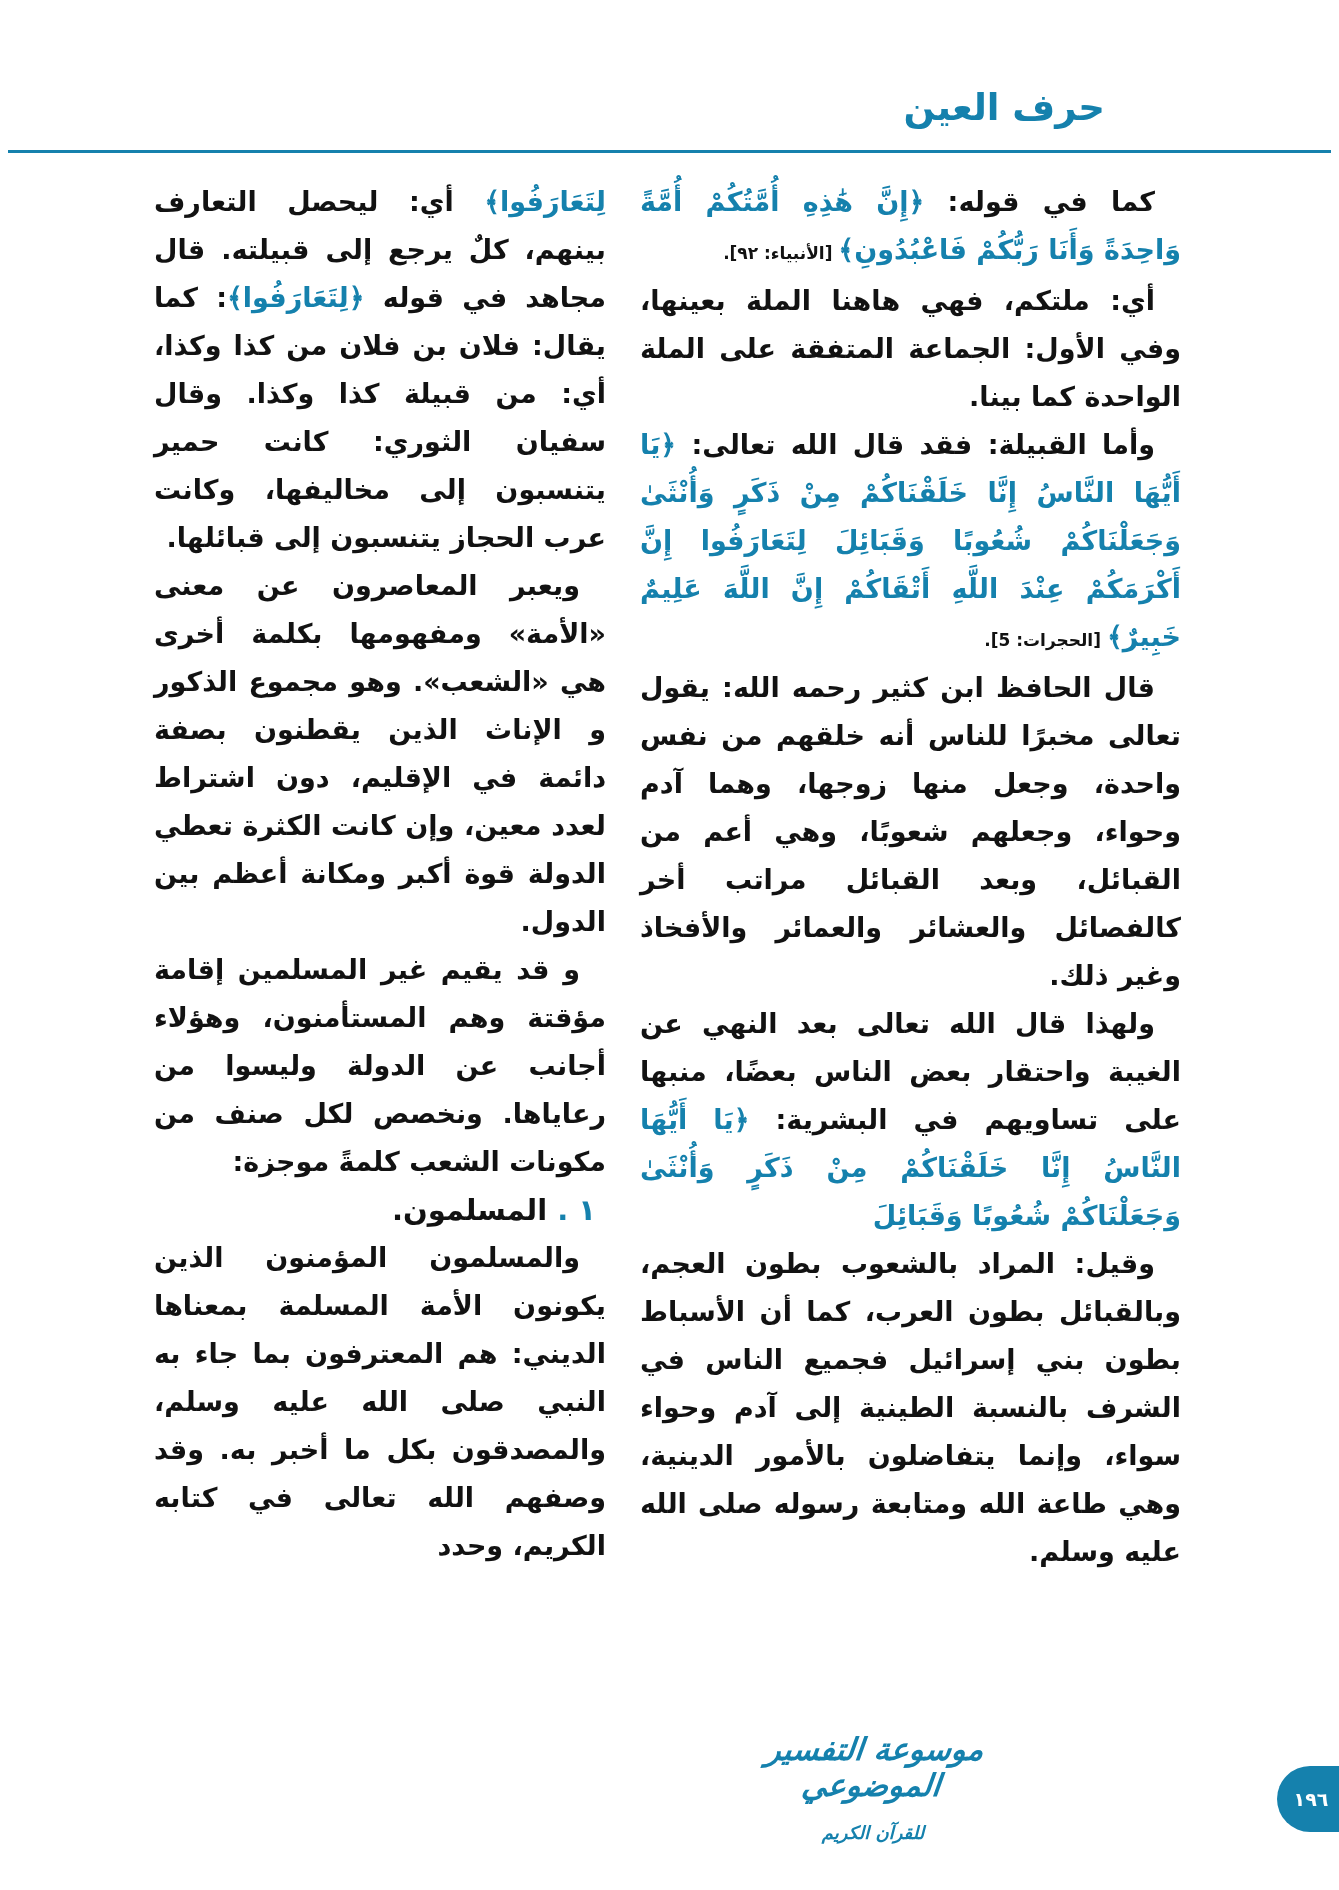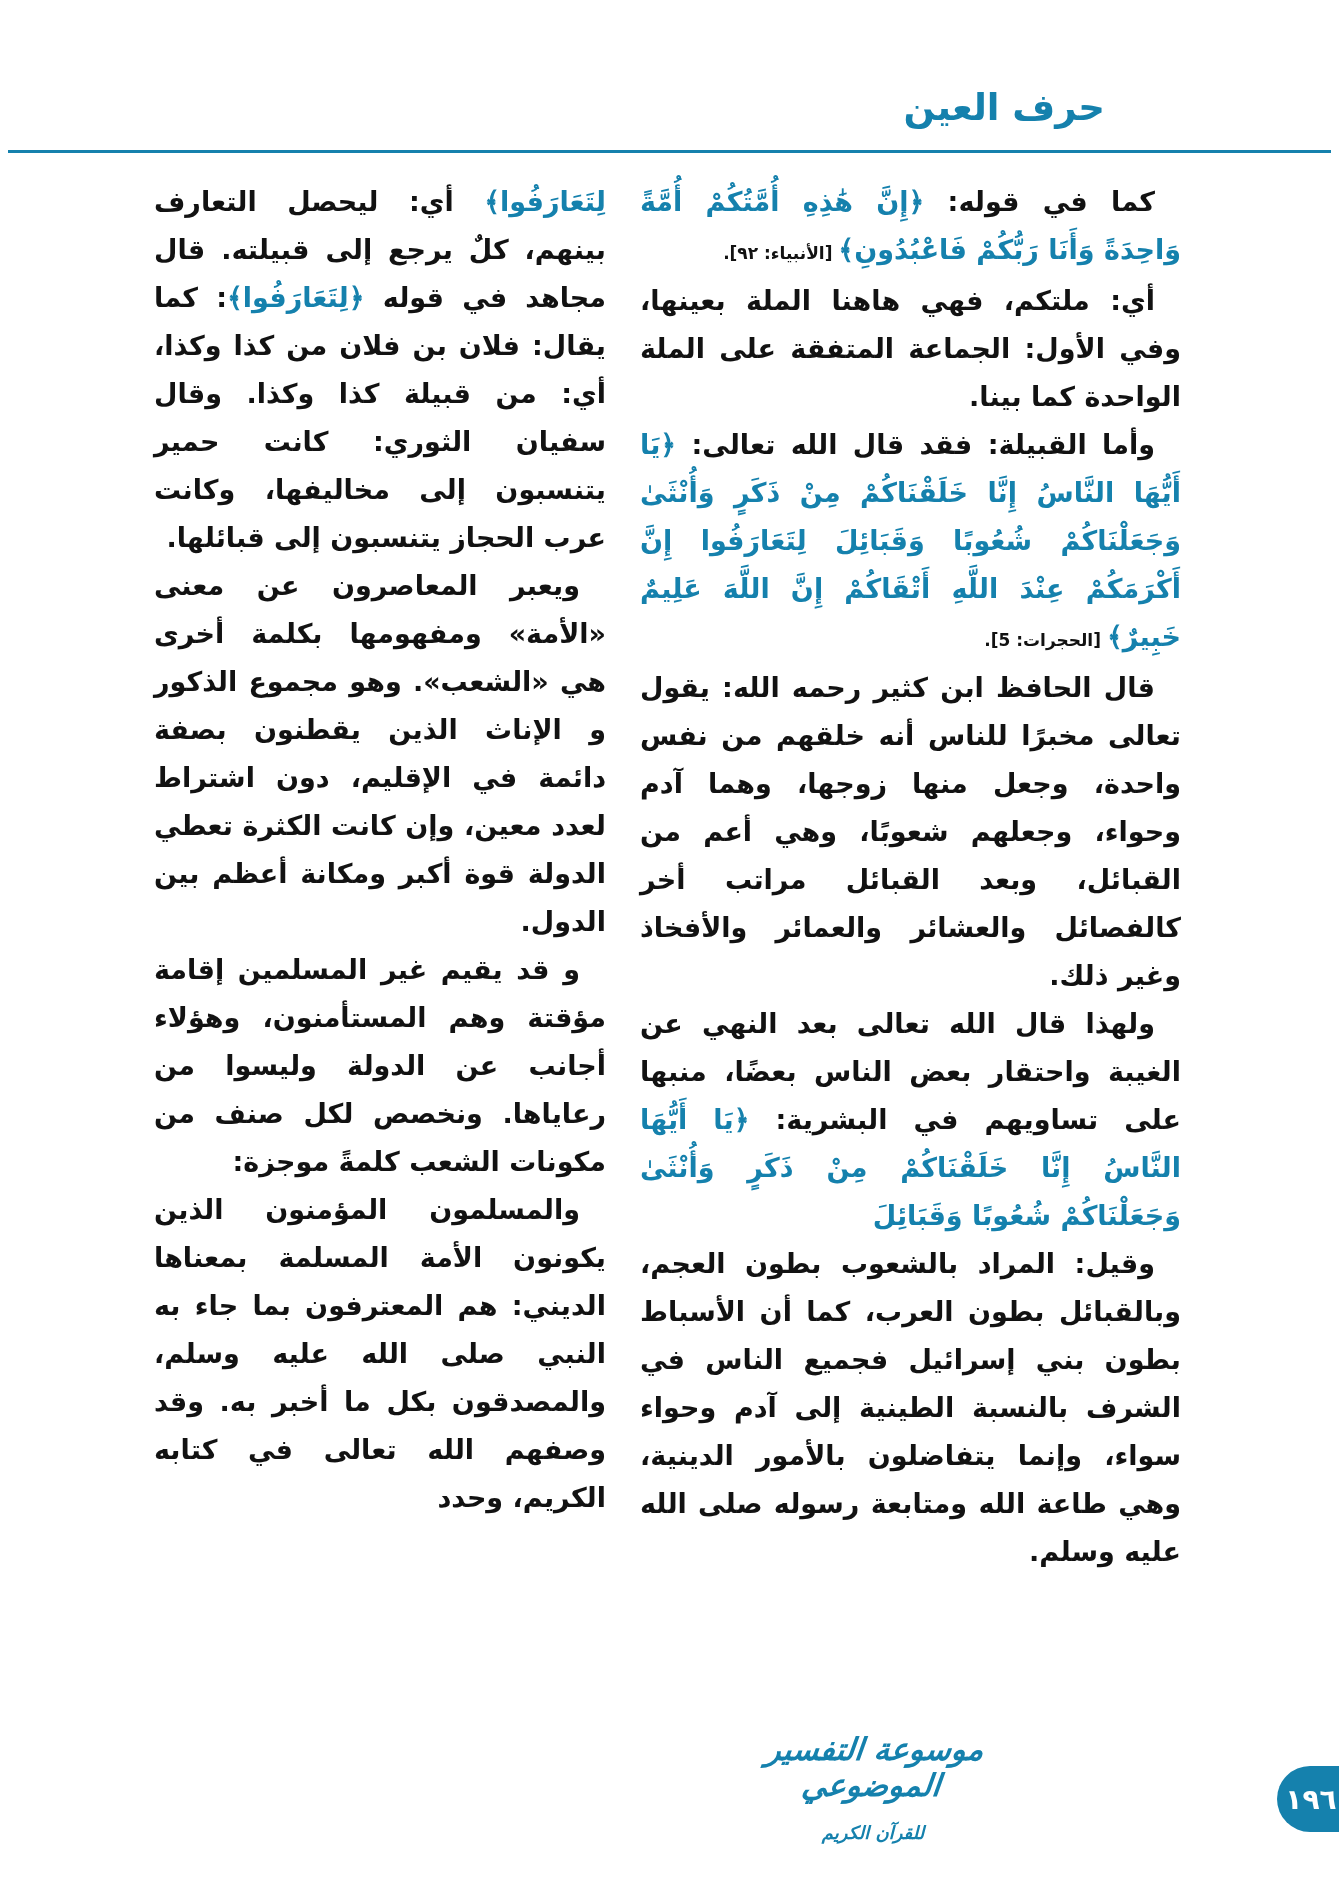--- a/index.html
+++ b/index.html
@@ -83,21 +83,21 @@
     right:0;
     bottom:58px;
     width:62px;
     height:66px;
     background:var(--accent,#1581ad);
     border-radius:33px 0 0 33px;
     display:flex;
     align-items:center;
     justify-content:center;
     color:#ffffff;
-    font-size:28px;
+    font-size:19px;
     font-weight:bold;
     padding-left:6px;
   }
 </style>
 </head>
 <body>
 
 <div class="header-title">حرف العين</div>
 <div class="header-rule"></div>
 
@@ -107,20 +107,21 @@
       <div class="para"><span class="seg-text">أي: ملتكم، فهي هاهنا الملة بعينها، وفي الأول: الجماعة المتفقة على الملة الواحدة كما بينا.</span></div>
       <div class="para"><span class="seg-text">وأما القبيلة: فقد قال الله تعالى: </span><span class="seg-quran">﴿يَا أَيُّهَا النَّاسُ إِنَّا خَلَقْنَاكُمْ مِنْ ذَكَرٍ وَأُنْثَىٰ وَجَعَلْنَاكُمْ شُعُوبًا وَقَبَائِلَ لِتَعَارَفُوا إِنَّ أَكْرَمَكُمْ عِنْدَ اللَّهِ أَتْقَاكُمْ إِنَّ اللَّهَ عَلِيمٌ خَبِيرٌ﴾</span><span class="seg-ref"> [الحجرات: 5].</span></div>
       <div class="para"><span class="seg-text">قال الحافظ ابن كثير رحمه الله: يقول تعالى مخبرًا للناس أنه خلقهم من نفس واحدة، وجعل منها زوجها، وهما آدم وحواء، وجعلهم شعوبًا، وهي أعم من القبائل، وبعد القبائل مراتب أخر كالفصائل والعشائر والعمائر والأفخاذ وغير ذلك.</span></div>
       <div class="para"><span class="seg-text">ولهذا قال الله تعالى بعد النهي عن الغيبة واحتقار بعض الناس بعضًا، منبها على تساويهم في البشرية: </span><span class="seg-quran">﴿يَا أَيُّهَا النَّاسُ إِنَّا خَلَقْنَاكُمْ مِنْ ذَكَرٍ وَأُنْثَىٰ وَجَعَلْنَاكُمْ شُعُوبًا وَقَبَائِلَ</span></div>
       <div class="para"><span class="seg-text">وقيل: المراد بالشعوب بطون العجم، وبالقبائل بطون العرب، كما أن الأسباط بطون بني إسرائيل فجميع الناس في الشرف بالنسبة الطينية إلى آدم وحواء سواء، وإنما يتفاضلون بالأمور الدينية، وهي طاعة الله ومتابعة رسوله صلى الله عليه وسلم.</span></div>
     </div>
   <div class="col col-second" id="col-left">
       <div class="para noindent"><span class="seg-quran">لِتَعَارَفُوا﴾</span><span class="seg-text"> أي: ليحصل التعارف بينهم، كلٌ يرجع إلى قبيلته. قال مجاهد في قوله </span><span class="seg-quran">﴿لِتَعَارَفُوا﴾</span><span class="seg-text">: كما يقال: فلان بن فلان من كذا وكذا، أي: من قبيلة كذا وكذا. وقال سفيان الثوري: كانت حمير يتنسبون إلى مخاليفها، وكانت عرب الحجاز يتنسبون إلى قبائلها.</span></div>
       <div class="para"><span class="seg-text">ويعبر المعاصرون عن معنى «الأمة» ومفهومها بكلمة أخرى هي «الشعب». وهو مجموع الذكور و الإناث الذين يقطنون بصفة دائمة في الإقليم، دون اشتراط لعدد معين، وإن كانت الكثرة تعطي الدولة قوة أكبر ومكانة أعظم بين الدول.</span></div>
       <div class="para"><span class="seg-text">و قد يقيم غير المسلمين إقامة مؤقتة وهم المستأمنون، وهؤلاء أجانب عن الدولة وليسوا من رعاياها. ونخصص لكل صنف من مكونات الشعب كلمةً موجزة:</span></div>
+      <div class="heading"><span class="seg-num">١ . </span><span class="seg-htext">المسلمون.</span></div>
       <div class="para"><span class="seg-text">والمسلمون المؤمنون الذين يكونون الأمة المسلمة بمعناها الديني: هم المعترفون بما جاء به النبي صلى الله عليه وسلم، والمصدقون بكل ما أخبر به. وقد وصفهم الله تعالى في كتابه الكريم، وحدد</span></div>
     </div>
 </main>
 
 <div class="publisher-logo">
   <span class="logo-line1">موسوعة التفسير الموضوعي</span>
   <span class="logo-line2">للقرآن الكريم</span>
 </div>
 
 <div class="page-badge">

